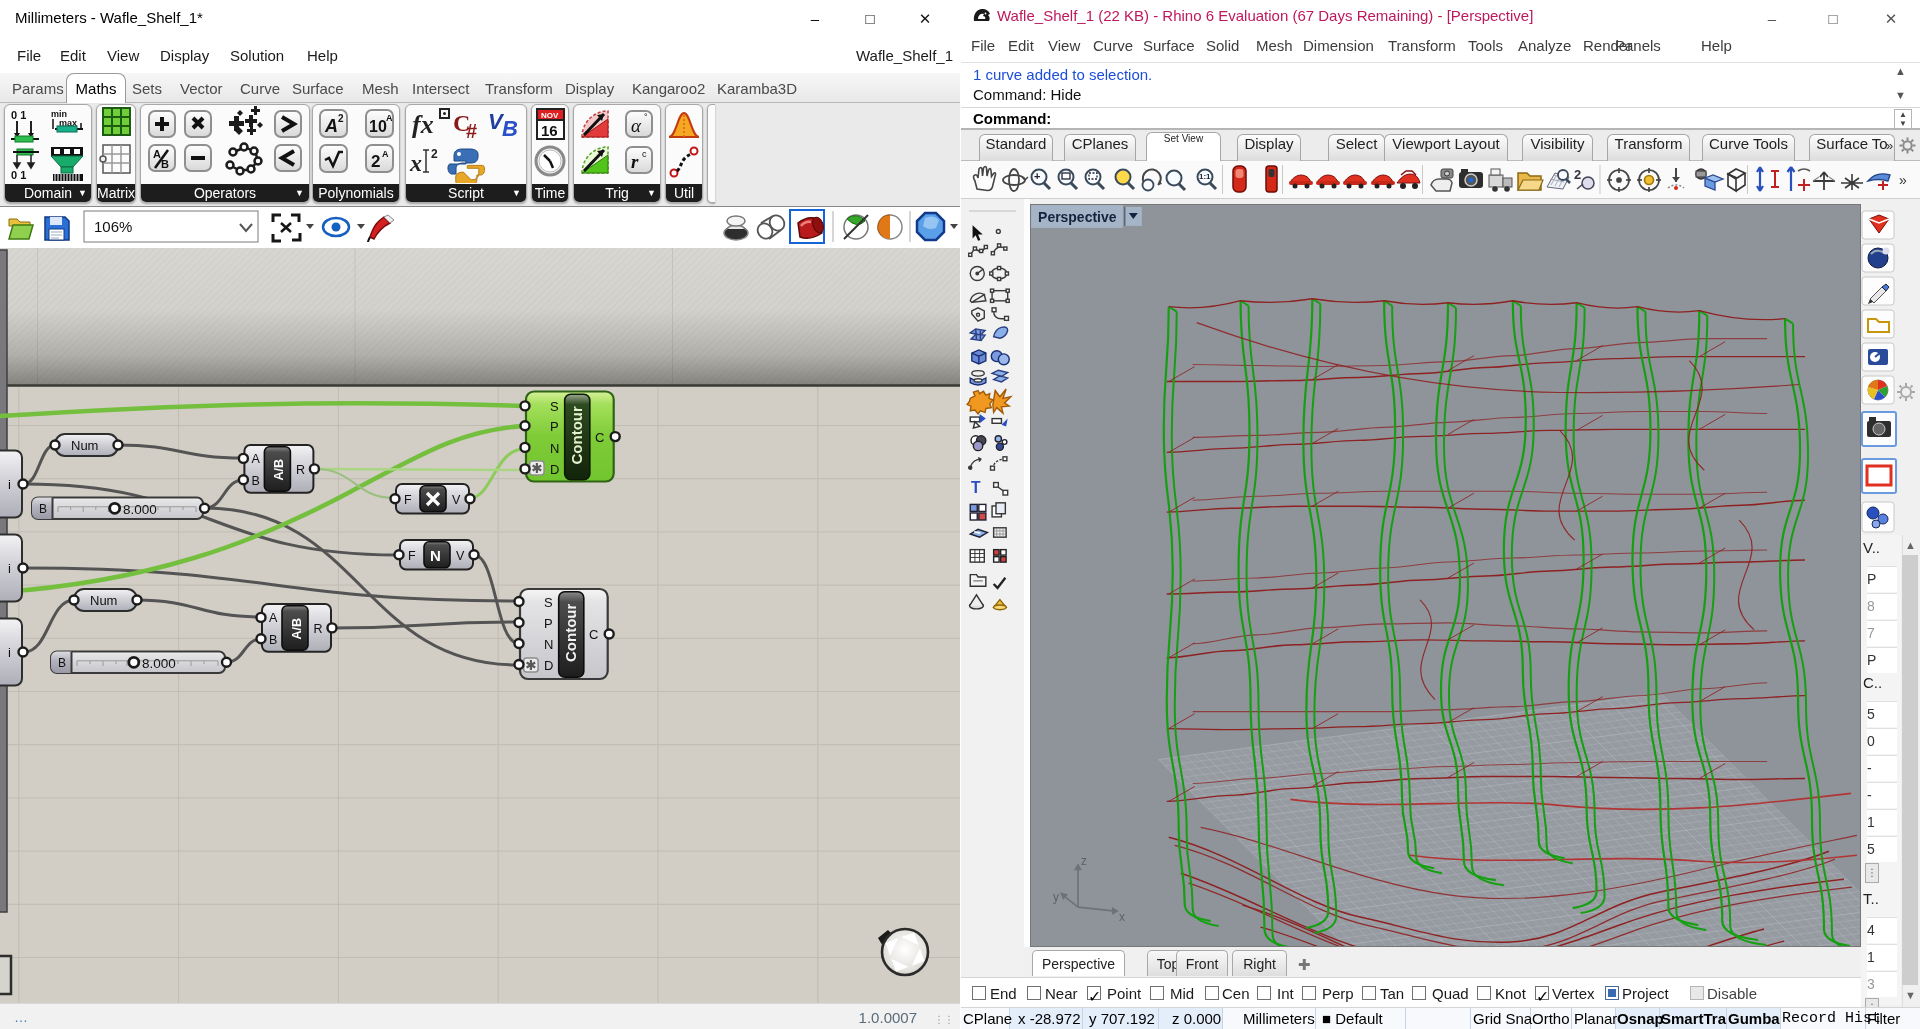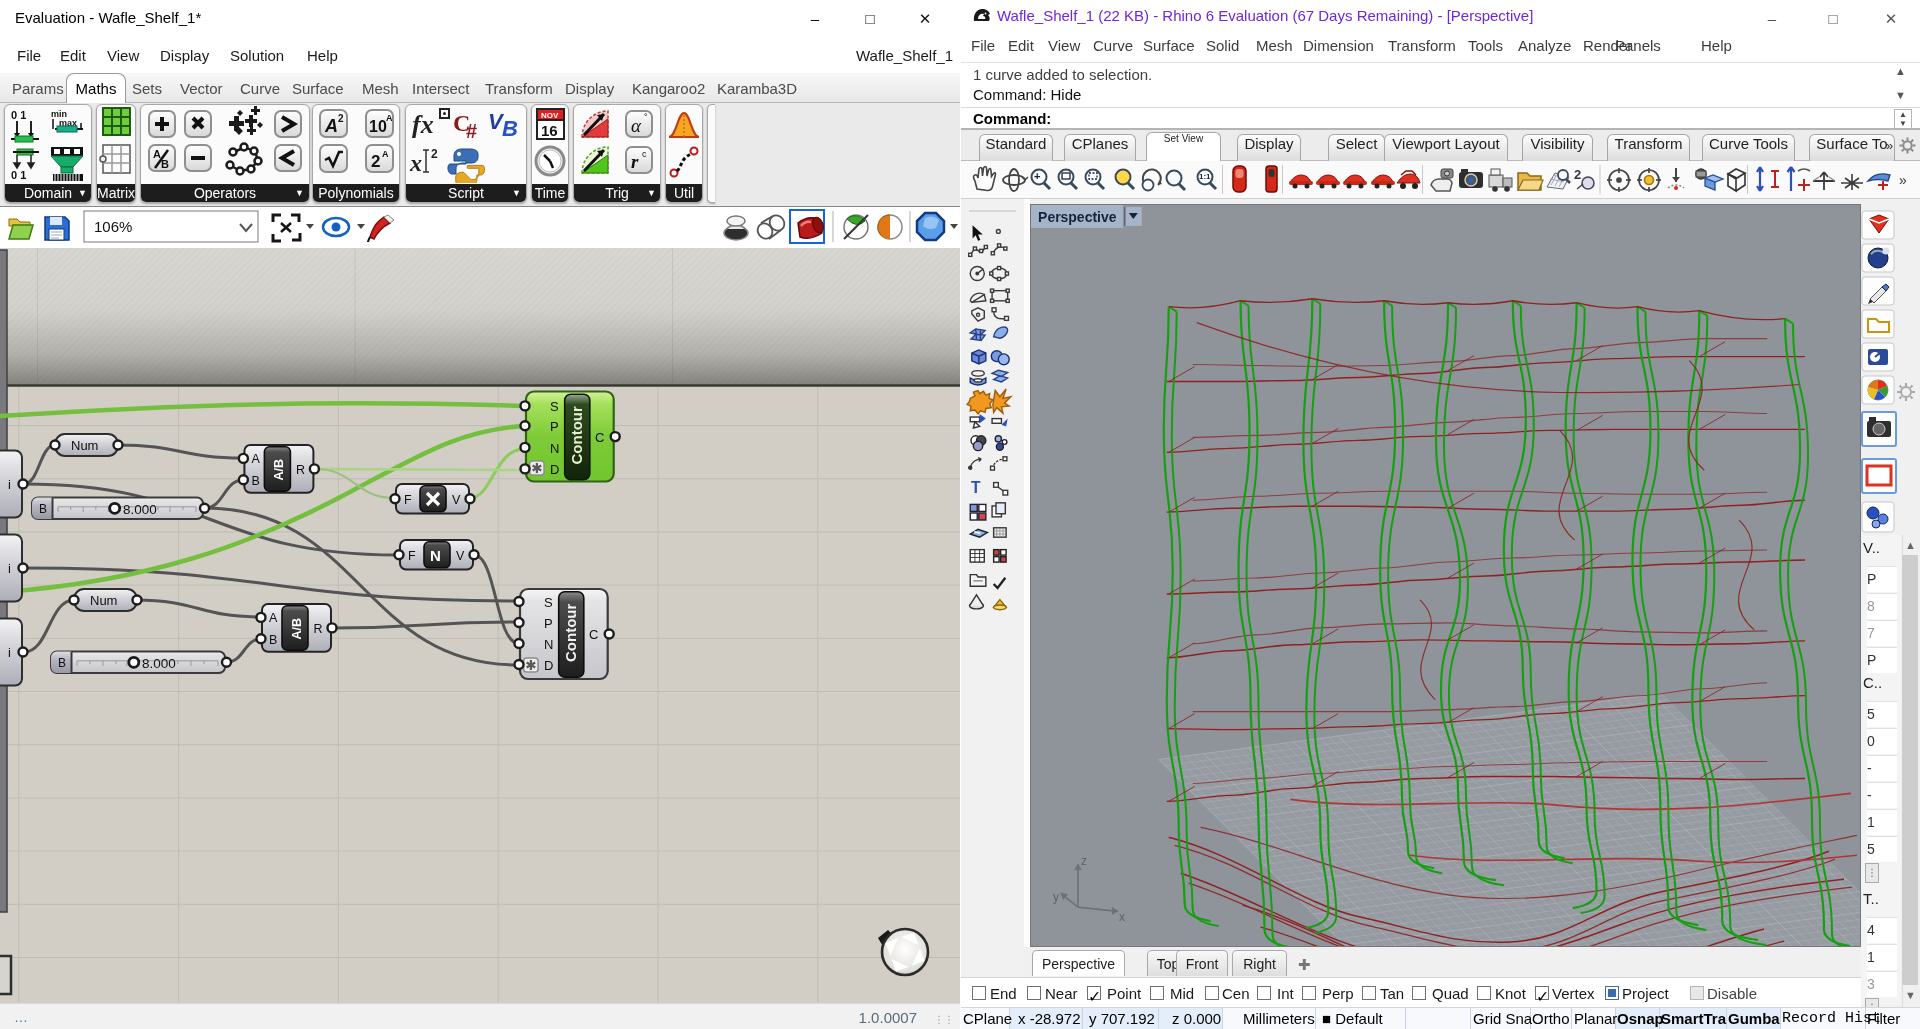--- a/index.html
+++ b/index.html
@@ -20,25 +20,25 @@
 #gh-panel { position:absolute; left:0; top:103px; width:960px; height:103px; background:#eaeaea; }
 .grp { position:absolute; top:1px; height:99px; background:#fbfbfb; border:1px solid #a8a8a8; border-radius:6px; box-shadow:0 1px 2px rgba(0,0,0,0.3); }
 .grplabel { position:absolute; left:0; bottom:0; width:100%; height:18px; background:#1d1d1d; border-radius:0 0 5px 5px; color:#fff; font-size:14px; text-align:center; line-height:18px; }
 #gh-tb2 { position:absolute; left:0; top:206px; width:960px; height:42px; background:#fff; border-top:1px solid #888; }
 #gh-status { position:absolute; left:0; top:1003px; width:960px; height:26px; background:#f1f1f1; border-top:1px solid #d9d9d9; }
 #gh-status .dots { position:absolute; left:14px; top:5px; color:#4a7ab5; font-size:14px; letter-spacing:2px; }
 #gh-status .ver { position:absolute; right:43px; top:5px; color:#5a6b7a; font-size:15px; }
 
 #rh { position:absolute; left:961px; top:0; width:959px; height:1029px; background:#f0f0f0; }
 #rh-title { position:absolute; left:0; top:0; width:959px; height:30px; background:#fff; }
-#rh-title .t { position:absolute; left:36px; top:7px; font-size:15px; color:#6d28d9; }
+#rh-title .t { position:absolute; left:36px; top:7px; font-size:15px; color:#be185d; }
 #rh-menu { position:absolute; left:0; top:30px; width:959px; height:32px; background:#fff; }
 #rh-menu span { position:absolute; top:7px; font-size:15px; color:#3c3c3c; }
 #rh-cmd { position:absolute; left:0; top:62px; width:959px; height:68px; background:#fff; border-top:1px solid #e0e0e0; border-bottom:2px solid #b5b5b5; }
-#rh-cmd .l1 { position:absolute; left:12px; top:3px; font-size:15px; color:#404040; }
+#rh-cmd .l1 { position:absolute; left:12px; top:3px; font-size:15px; color:#1d4ed8; }
 #rh-cmd .l2 { position:absolute; left:12px; top:23px; font-size:15px; color:#111; }
 #rh-cmd .sep { position:absolute; left:0; top:44px; width:959px; height:1px; background:#d8d8d8; }
 #rh-cmd .l3 { position:absolute; left:12px; top:47px; font-size:15px; font-weight:bold; color:#000; }
 #rh-tabs { position:absolute; left:0; top:130px; width:959px; height:31px; background:#ececec; border-bottom:1px solid #bcbcbc; }
 .rtab { position:absolute; top:4px; height:27px; background:linear-gradient(#fdfdfd,#dcdcdc); border:1px solid #a6a6a6; border-bottom:none; border-radius:6px 6px 0 0; font-size:15px; color:#222; text-align:center; }
 .rtab.sel { background:#fff; top:2px; height:29px; font-size:10px; }
 #rh-tb { position:absolute; left:0; top:161px; width:959px; height:38px; background:#fafafa; border-bottom:1px solid #cfcfcf; }
 #rh-left { position:absolute; left:0; top:199px; width:63px; height:778px; background:#f1f1f1; }
 #rh-vp { position:absolute; left:69px; top:204px; width:831px; height:743px; background:#8f949b; border:1px solid #777; }
 #rh-right { position:absolute; left:900px; top:199px; width:59px; height:808px; background:#f0f0f0; }
@@ -50,21 +50,21 @@
 .cb { position:absolute; top:8px; width:14px; height:14px; background:#fff; border:1px solid #707070; }
 #rh-status { position:absolute; left:0; top:1007px; width:959px; height:22px; background:#f7f9fc; border-top:1px solid #d5d5d5; font-size:15px; color:#000; }
 #rh-status span { position:absolute; top:2px; z-index:5; }
 .sseg { position:absolute; top:0; height:22px; border-right:1px solid #c8d4e4; }
 </style>
 </head>
 <body>
 <div id="root">
 <div id="gh">
   <div id="gh-title">
-    <div class="t">Evaluation - Wafle_Shelf_1*</div>
+    <div class="t">Millimeters - Wafle_Shelf_1*</div>
     <div class="winbtn" style="left:792px;">–</div>
     <div class="winbtn" style="left:847px;">□</div>
     <div class="winbtn" style="left:902px;">✕</div>
   </div>
   <div id="gh-menu">
     <span style="left:17px;">File</span>
         <span style="left:60px;">Edit</span>
         <span style="left:107px;">View</span>
     <span style="left:160px;">Display</span>
         <span style="left:230px;">Solution</span>

